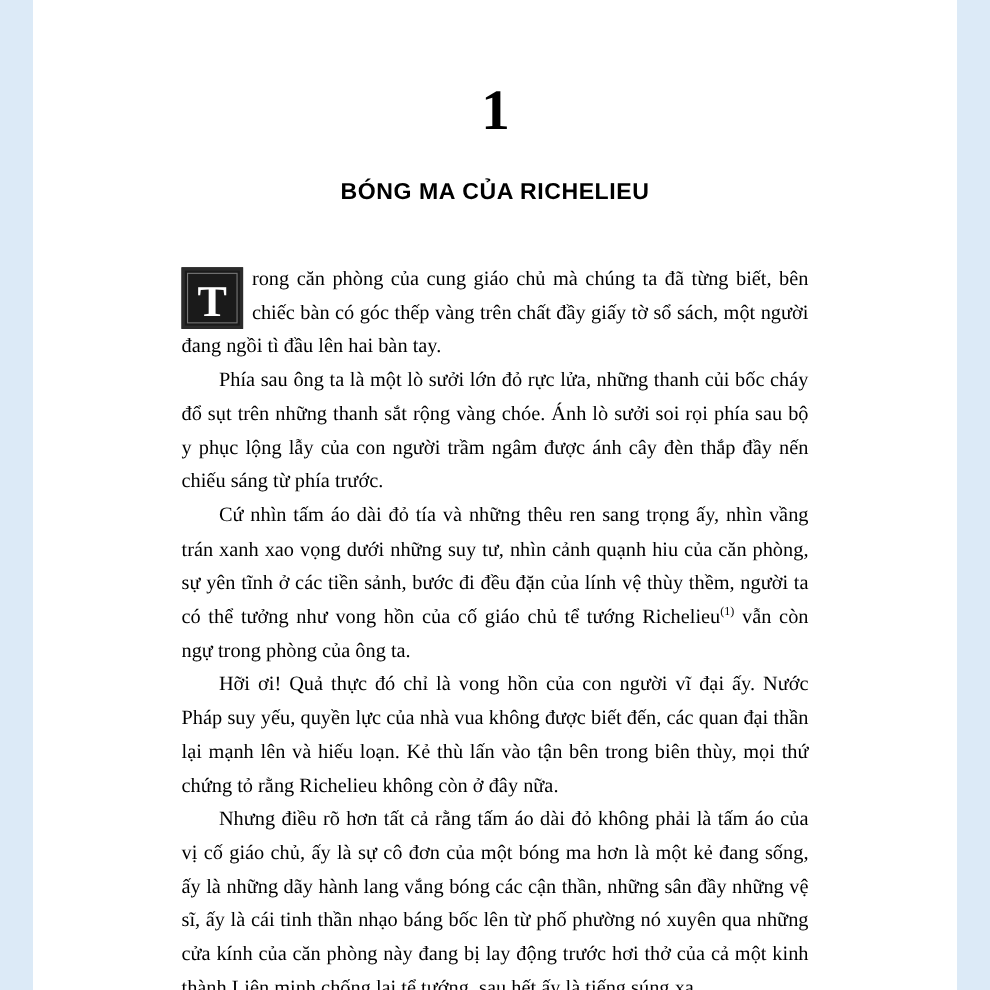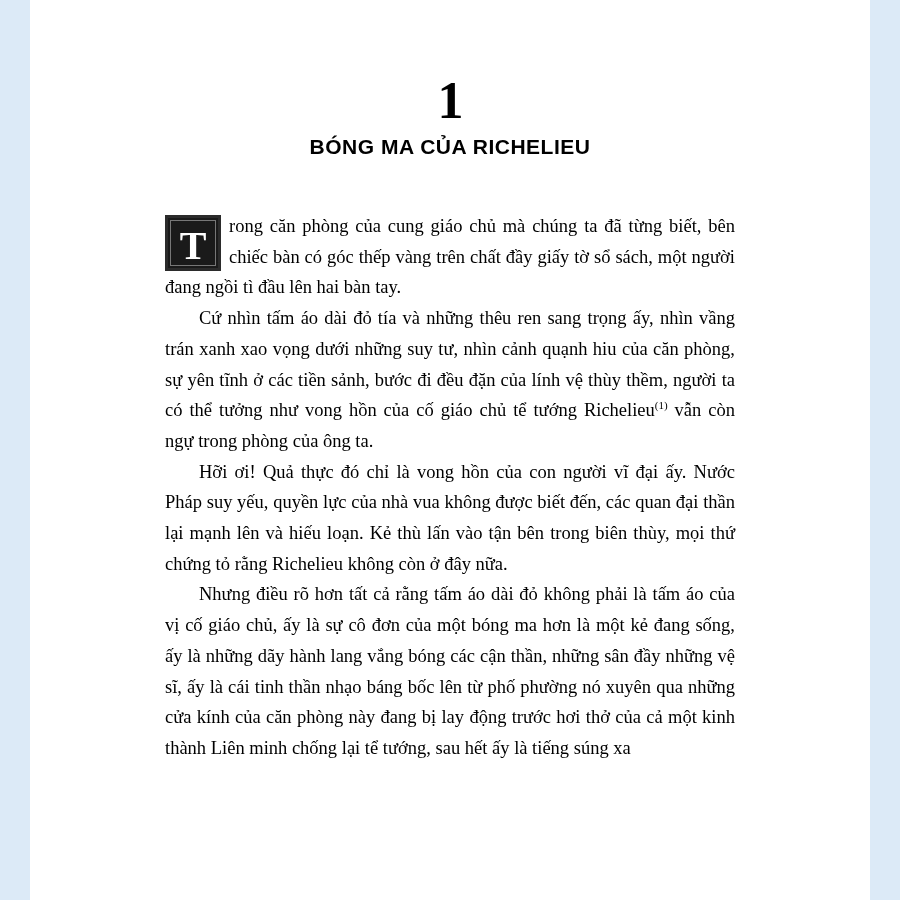--- a/index.html
+++ b/index.html
@@ -36,21 +36,21 @@
     color: #000;
     letter-spacing: -1px;
   }
   .chapter-title {
     text-align: center;
     font-family: "Liberation Sans", sans-serif;
     font-size: 21px;
     font-weight: bold;
     letter-spacing: 0.5px;
     color: #000;
-    margin-top: 8px;
+    margin-top: 36px;
   }
   .body-text {
     margin-top: 52px;
     font-size: 18.5px;
     line-height: 1.66;
     text-align: justify;
     color: #000;
   }
   .body-text p {
     margin: 0;
@@ -93,19 +93,20 @@
 
 <div class="page">
   <div class="content">
 
     <div class="chapter-number">1</div>
 
     <div class="chapter-title">BÓNG MA CỦA RICHELIEU</div>
 
     <div class="body-text">
       <p class="first"><span class="dropcap">T</span><span>rong căn phòng của cung giáo chủ mà chúng ta đã từng biết, bên chiếc bàn có góc thếp vàng trên chất đầy giấy tờ sổ sách, một người đang ngồi tì đầu lên hai bàn tay.</span></p>
+      <p>Phía sau ông ta là một lò sưởi lớn đỏ rực lửa, những thanh củi bốc cháy đổ sụt trên những thanh sắt rộng vàng chóe. Ánh lò sưởi soi rọi phía sau bộ y phục lộng lẫy của con người trầm ngâm được ánh cây đèn thắp đầy nến chiếu sáng từ phía trước.</p>
       <p><span>Cứ nhìn tấm áo dài đỏ tía và những thêu ren sang trọng ấy, nhìn vầng trán xanh xao vọng dưới những suy tư, nhìn cảnh quạnh hiu của căn phòng, sự yên tĩnh ở các tiền sảnh, bước đi đều đặn của lính vệ thùy thềm, người ta có thể tưởng như vong hồn của cố giáo chủ tể tướng Richelieu</span><sup class="fn">(1)</sup> <span>vẫn còn ngự trong phòng của ông ta.</span></p>
       <p>Hỡi ơi! Quả thực đó chỉ là vong hồn của con người vĩ đại ấy. Nước Pháp suy yếu, quyền lực của nhà vua không được biết đến, các quan đại thần lại mạnh lên và hiếu loạn. Kẻ thù lấn vào tận bên trong biên thùy, mọi thứ chứng tỏ rằng Richelieu không còn ở đây nữa.</p>
       <p>Nhưng điều rõ hơn tất cả rằng tấm áo dài đỏ không phải là tấm áo của vị cố giáo chủ, ấy là sự cô đơn của một bóng ma hơn là một kẻ đang sống, ấy là những dãy hành lang vắng bóng các cận thần, những sân đầy những vệ sĩ, ấy là cái tinh thần nhạo báng bốc lên từ phố phường nó xuyên qua những cửa kính của căn phòng này đang bị lay động trước hơi thở của cả một kinh thành Liên minh chống lại tể tướng, sau hết ấy là tiếng súng xa</p>
     </div>
 
   </div>
 </div>
 
 </body></html>

